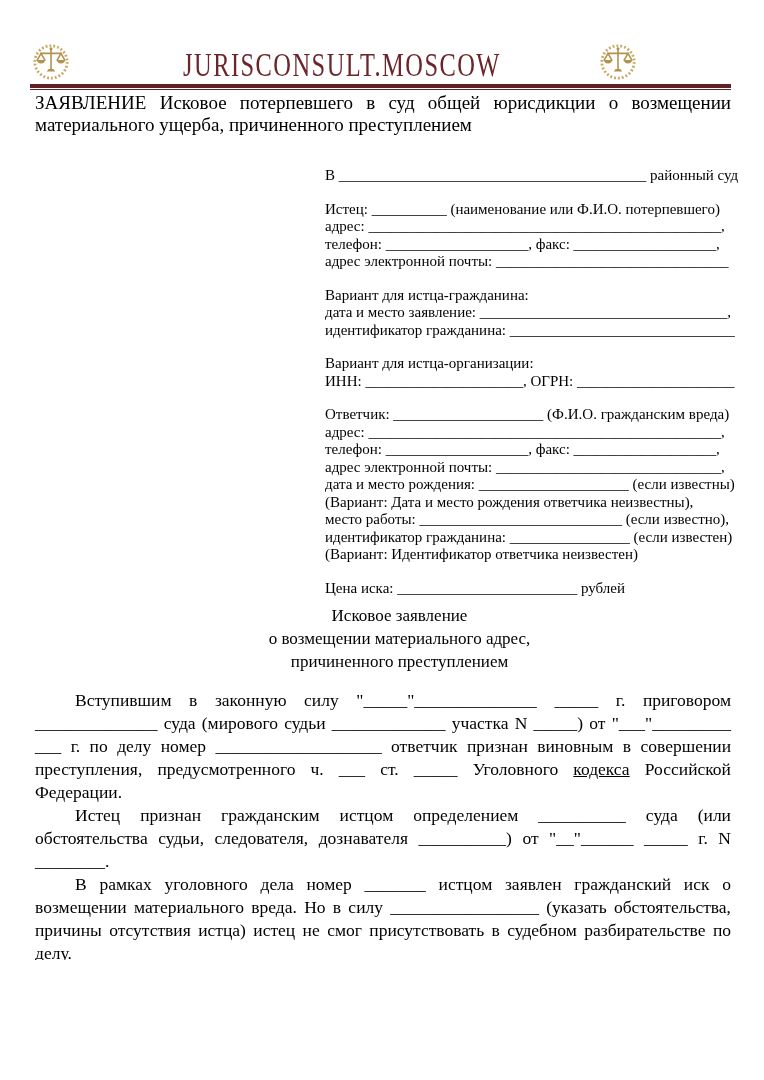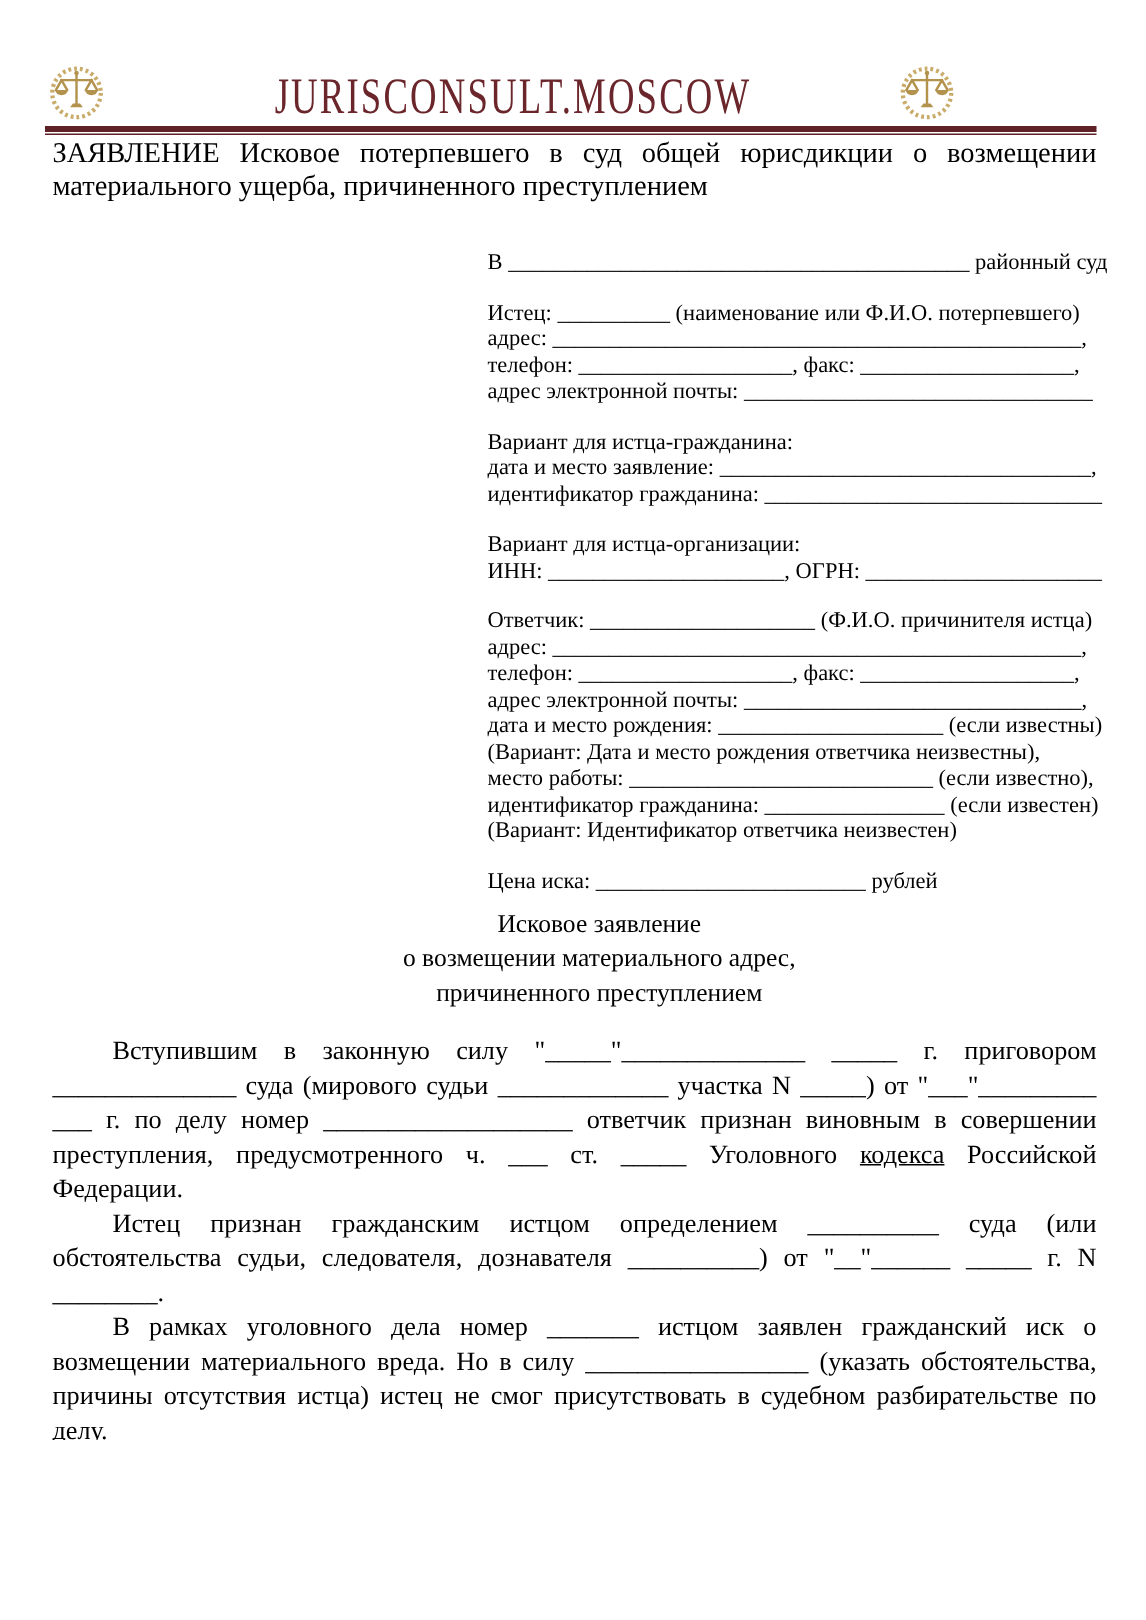--- a/index.html
+++ b/index.html
@@ -108,21 +108,21 @@
     <div class="group">
       <div class="line">Вариант для истца-гражданина:</div>
       <div class="line">дата и место заявление: _________________________________,</div>
       <div class="line">идентификатор гражданина: ______________________________</div>
     </div>
     <div class="group">
       <div class="line">Вариант для истца-организации:</div>
       <div class="line">ИНН: _____________________, ОГРН: _____________________</div>
     </div>
     <div class="group">
-      <div class="line">Ответчик: ____________________ (Ф.И.О. причинителя истца)</div>
+      <div class="line">Ответчик: ____________________ (Ф.И.О. гражданским вреда)</div>
       <div class="line">адрес: _______________________________________________,</div>
       <div class="line">телефон: ___________________, факс: ___________________,</div>
       <div class="line">адрес электронной почты: ______________________________,</div>
       <div class="line">дата и место рождения: ____________________ (если известны)</div>
       <div class="line">(Вариант: Дата и место рождения ответчика неизвестны),</div>
       <div class="line">место работы: ___________________________ (если известно),</div>
       <div class="line">идентификатор гражданина: ________________ (если известен)</div>
       <div class="line">(Вариант: Идентификатор ответчика неизвестен)</div>
     </div>
     <div class="group">

